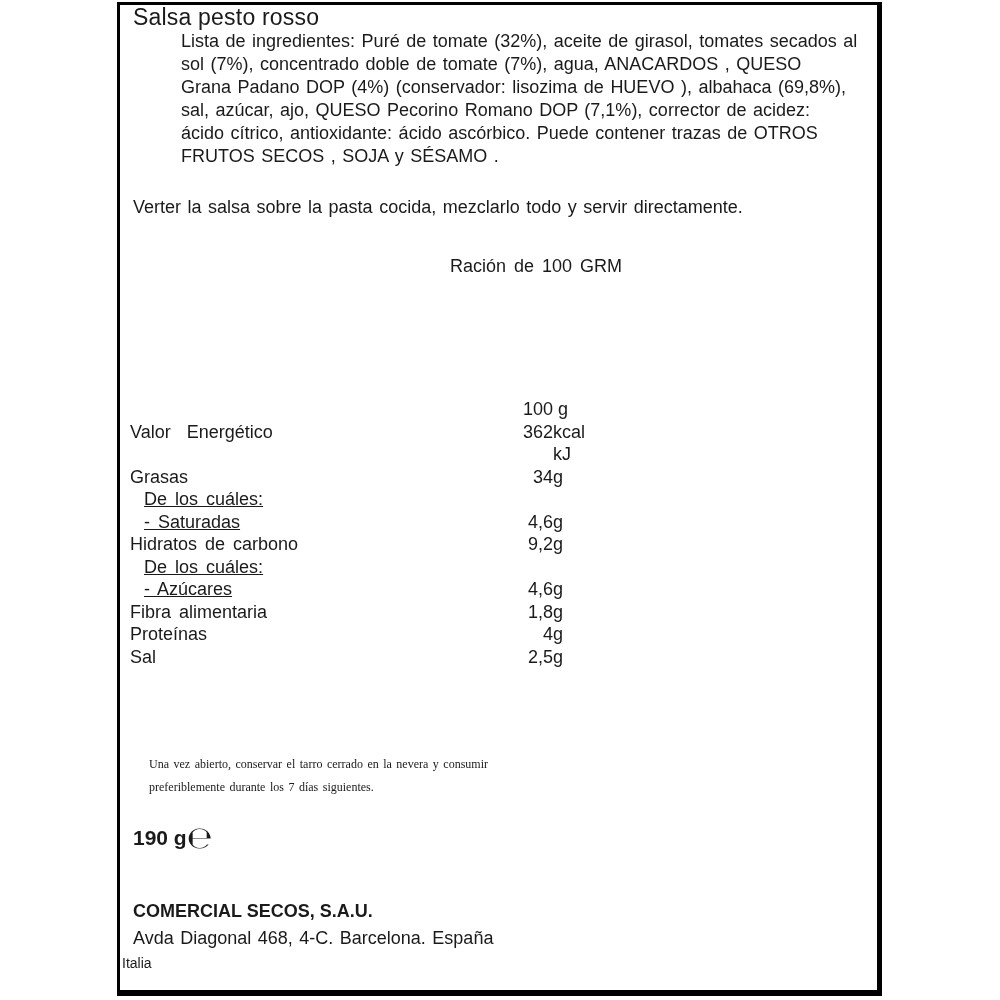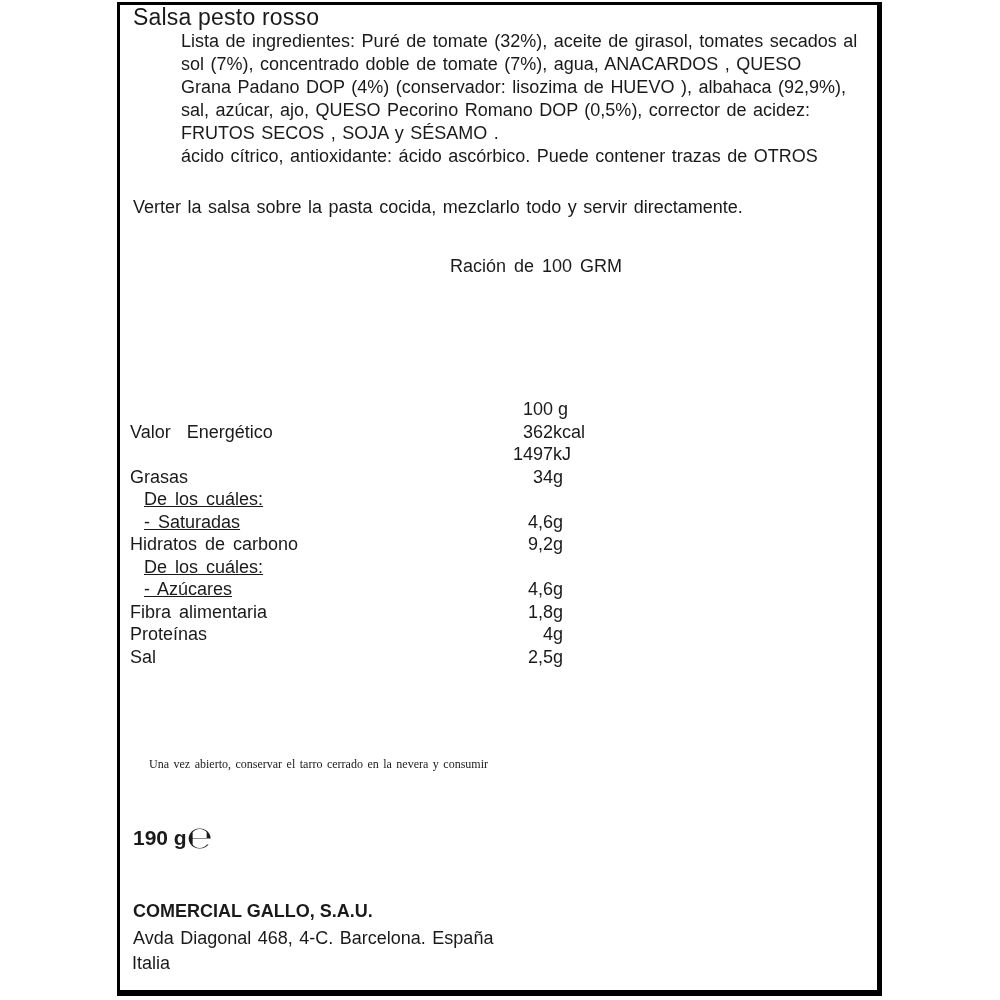--- a/index.html
+++ b/index.html
@@ -139,62 +139,61 @@
     position: absolute;
     left: 13px;
     top: 922px;
     font-size: 18px;
     line-height: 23px;
     word-spacing: 1.5px;
     white-space: pre;
   }
   .country {
     position: absolute;
-    left: 12px;
+    left: 2px;
     top: 947px;
-    font-size: 18px;
+    font-size: 14px;
     line-height: 23px;
     white-space: pre;
   }
 </style>
 </head>
 <body>
 
 <div class="page">
   <div class="label-box">
 
     <h1 class="title">Salsa pesto rosso</h1>
 
     <div class="ingredients" id="ingredients">
         <div class="ing-line"><span>Lista de ingredientes: Puré de tomate (32%), aceite de girasol, tomates secados al</span></div>
         <div class="ing-line"><span>sol (7%), concentrado doble de tomate (7%), agua, </span><span class="b">ANACARDOS</span><span> , </span><span class="b">QUESO</span></div>
-        <div class="ing-line"><span>Grana Padano DOP (4%) (conservador: lisozima de </span><span class="b">HUEVO</span><span> ), albahaca (92,9%),</span></div>
-        <div class="ing-line"><span>sal, azúcar, ajo, </span><span class="b">QUESO</span><span> Pecorino Romano DOP (0,5%), corrector de acidez:</span></div>
+        <div class="ing-line"><span>Grana Padano DOP (4%) (conservador: lisozima de </span><span class="b">HUEVO</span><span> ), albahaca (69,8%),</span></div>
+        <div class="ing-line"><span>sal, azúcar, ajo, </span><span class="b">QUESO</span><span> Pecorino Romano DOP (7,1%), corrector de acidez:</span></div>
+        <div class="ing-line"><span>ácido cítrico, antioxidante: ácido ascórbico. Puede contener trazas de OTROS</span></div>
         <div class="ing-line"><span class="b">FRUTOS SECOS</span><span> , </span><span class="b">SOJA</span><span> y </span><span class="b">SÉSAMO</span><span> .</span></div>
-        <div class="ing-line"><span>ácido cítrico, antioxidante: ácido ascórbico. Puede contener trazas de OTROS</span></div>
       </div>
 
     <div class="usage">Verter la salsa sobre la pasta cocida, mezclarlo todo y servir directamente.</div>
 
     <div class="serving">Ración de 100 GRM</div>
 
     <div class="nutrition" id="nutrition">
         <div class="nrow">
           <span class="nlabel"></span>
           <span class="nnum">100</span>
           <span class="nunit"> g</span>
         </div>
         <div class="nrow">
           <span class="nlabel">Valor  Energético</span>
           <span class="nnum">362</span>
           <span class="nunit">kcal</span>
         </div>
         <div class="nrow">
           <span class="nlabel"></span>
-          <span class="nnum">1497</span>
           <span class="nunit">kJ</span>
         </div>
         <div class="nrow">
           <span class="nlabel">Grasas</span>
           <span class="nnum">34</span>
           <span class="nunit">g</span>
         </div>
         <div class="nrow">
           <span class="nlabel ind">De los cuáles:</span>
           <span class="nnum"></span>
@@ -232,24 +231,25 @@
         </div>
         <div class="nrow">
           <span class="nlabel">Sal</span>
           <span class="nnum">2,5</span>
           <span class="nunit">g</span>
         </div>
       </div>
 
     <div class="storage">
       <div>Una vez abierto, conservar el tarro cerrado en la nevera y consumir</div>
+      <div>preferiblemente durante los 7 días siguientes.</div>
     </div>
 
     <div class="weight"><span>190 g</span><span class="e-mark">℮</span></div>
 
-    <div class="mfr">COMERCIAL GALLO, S.A.U.</div>
+    <div class="mfr">COMERCIAL SECOS, S.A.U.</div>
 
     <div class="addr">Avda Diagonal 468, 4-C. Barcelona. España</div>
 
     <div class="country">Italia</div>
 
   </div>
 </div>
 
 </body></html>

